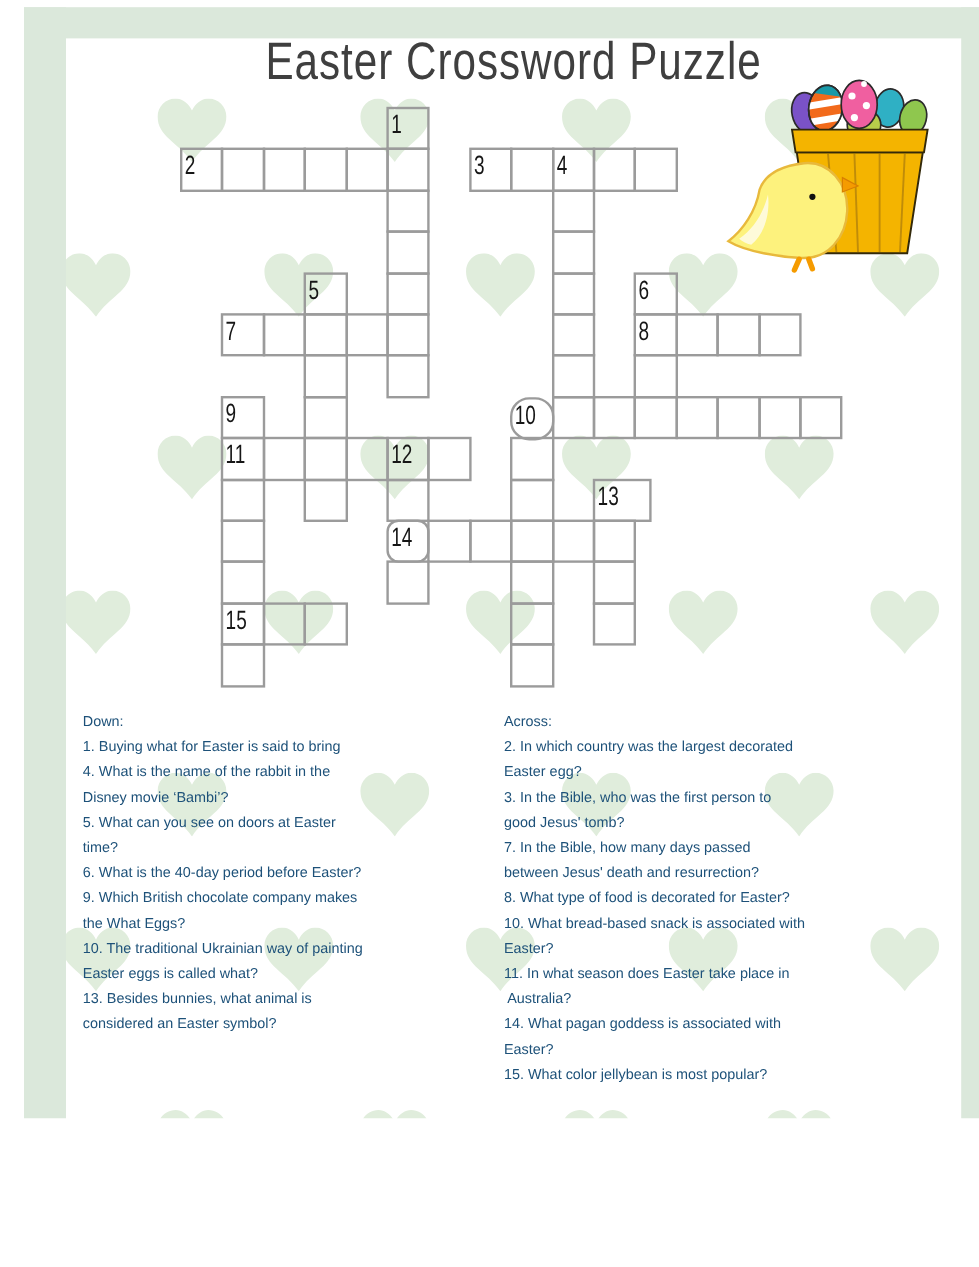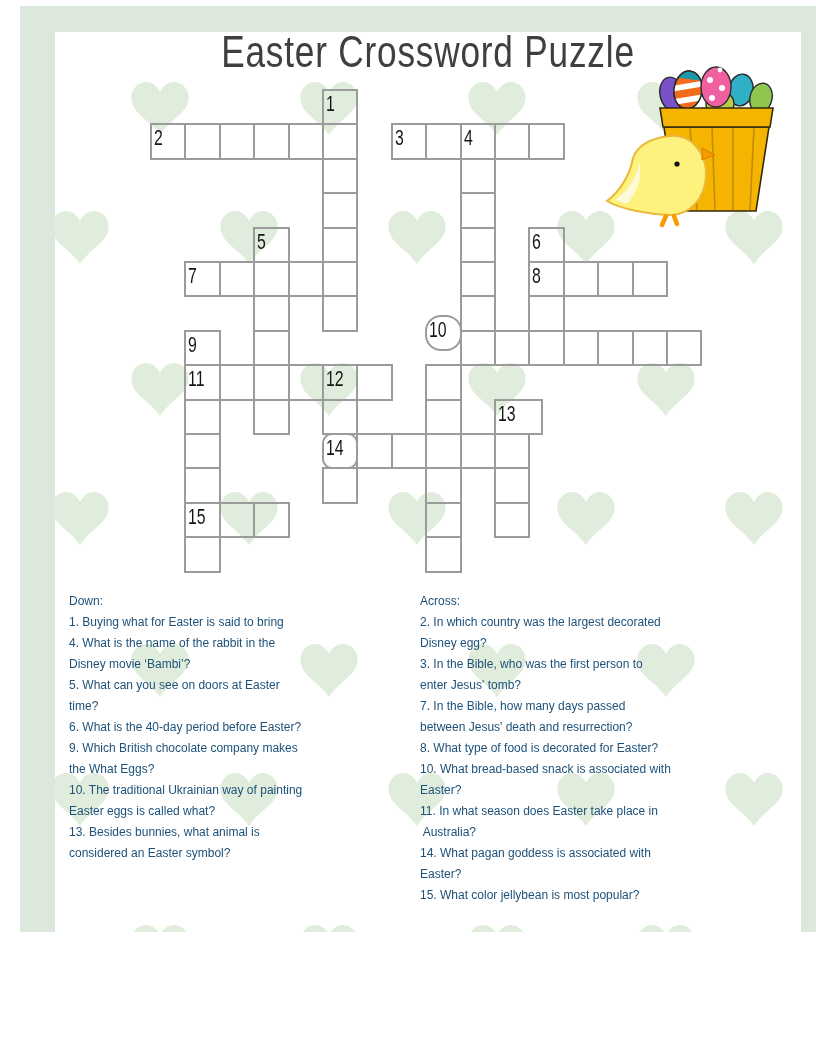--- a/index.html
+++ b/index.html
@@ -191,21 +191,21 @@
       <div class="cell" style="left: 447.2px; top: 172px; border-color: rgb(155, 155, 155);"></div>
       <div class="cell" style="left: 481.6px; top: 172px; border-color: rgb(155, 155, 155);"></div>
       <div class="cell" style="left: 103.2px; top: 206.4px; border-color: rgb(155, 155, 155);"></div>
       <div class="cell" style="left: 172px; top: 206.4px; border-color: rgb(155, 155, 155);"></div>
       <div class="cell" style="left: 309.6px; top: 206.4px; border-color: rgb(155, 155, 155);"></div>
       <div class="cell" style="left: 378.4px; top: 206.4px; border-color: rgb(155, 155, 155);"></div>
       <div class="cell" style="left: 34.4px; top: 240.8px; border-color: rgb(155, 155, 155);">
         <span class="cellnum">9</span>
       </div>
       <div class="cell" style="left: 103.2px; top: 240.8px; border-color: rgb(155, 155, 155);"></div>
-      <div class="cell" style="left: 275.2px; top: 226px; border-color: rgb(155, 155, 155); border-radius: 16px;">
+      <div class="cell" style="left: 275.2px; top: 242px; border-color: rgb(155, 155, 155); border-radius: 16px;">
         <span class="cellnum">10</span>
       </div>
       <div class="cell" style="left: 309.6px; top: 240.8px; border-color: rgb(155, 155, 155);"></div>
       <div class="cell" style="left: 344px; top: 240.8px; border-color: rgb(155, 155, 155);"></div>
       <div class="cell" style="left: 378.4px; top: 240.8px; border-color: rgb(155, 155, 155);"></div>
       <div class="cell" style="left: 412.8px; top: 240.8px; border-color: rgb(155, 155, 155);"></div>
       <div class="cell" style="left: 447.2px; top: 240.8px; border-color: rgb(155, 155, 155);"></div>
       <div class="cell" style="left: 481.6px; top: 240.8px; border-color: rgb(155, 155, 155);"></div>
       <div class="cell" style="left: 516px; top: 240.8px; border-color: rgb(155, 155, 155);"></div>
       <div class="cell" style="left: 34.4px; top: 275.2px; border-color: rgb(155, 155, 155);">
@@ -316,23 +316,23 @@
         <div class="clue-line">10. The traditional Ukrainian way of painting</div>
         <div class="clue-line">Easter eggs is called what?</div>
         <div class="clue-line">13. Besides bunnies, what animal is</div>
         <div class="clue-line">considered an Easter symbol?</div>
       </div>
   </div>
   <div class="clues across">
     <div class="clue-line">Across:</div>
     <div id="across-lines">
         <div class="clue-line">2. In which country was the largest decorated</div>
-        <div class="clue-line">Disney egg?</div>
+        <div class="clue-line">Easter egg?</div>
         <div class="clue-line">3. In the Bible, who was the first person to</div>
-        <div class="clue-line">enter Jesus' tomb?</div>
+        <div class="clue-line">good Jesus' tomb?</div>
         <div class="clue-line">7. In the Bible, how many days passed</div>
         <div class="clue-line">between Jesus' death and resurrection?</div>
         <div class="clue-line">8. What type of food is decorated for Easter?</div>
         <div class="clue-line">10. What bread-based snack is associated with</div>
         <div class="clue-line">Easter?</div>
         <div class="clue-line">11. In what season does Easter take place in</div>
         <div class="clue-line"> Australia?</div>
         <div class="clue-line">14. What pagan goddess is associated with</div>
         <div class="clue-line">Easter?</div>
         <div class="clue-line">15. What color jellybean is most popular?</div>

